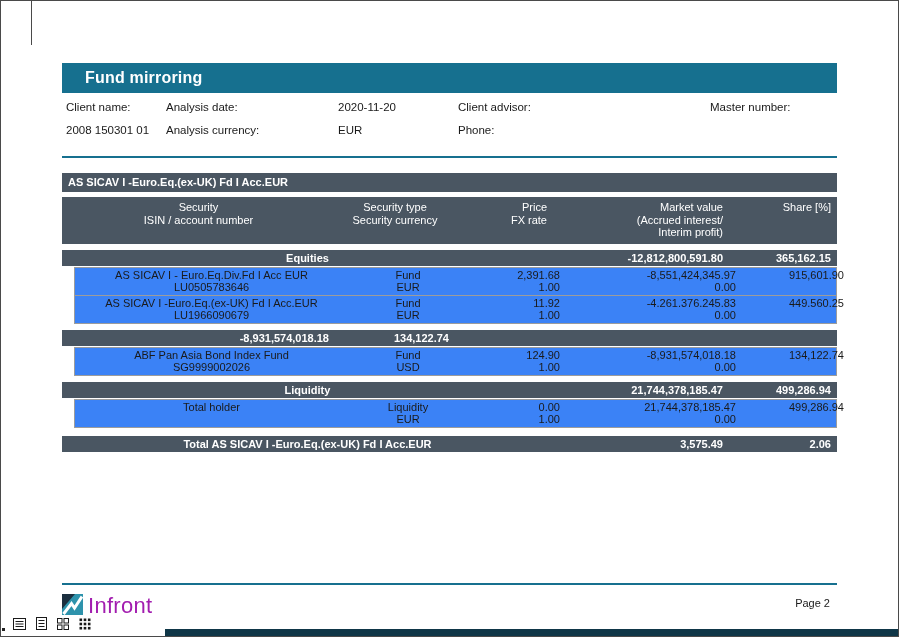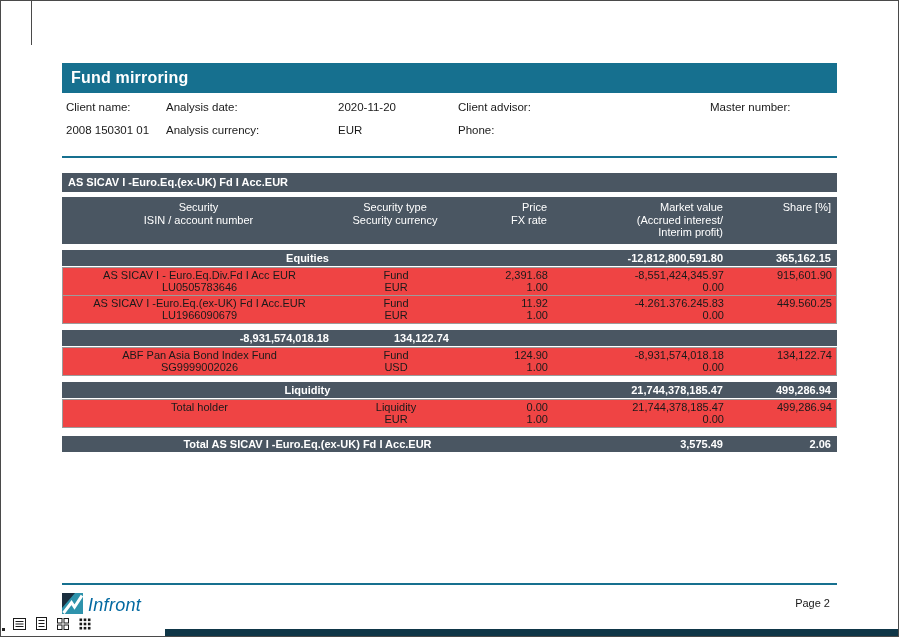--- a/index.html
+++ b/index.html
@@ -16,21 +16,21 @@
     color:#1a1a1a;
   }
   .viewport-border{position:absolute;inset:0;border:1px solid #4a4a4a;pointer-events:none;z-index:50;}
   .panel-edge{position:absolute;left:31px;top:1px;width:1px;height:44px;background:#4a4a4a;}
 
   .page{position:absolute;left:62px;top:63px;width:775px;}
 
   .title-bar{
     height:30px;background:var(--accent);color:#fff;
     font-size:16px;font-weight:bold;line-height:30px;
-    padding-left:9px;box-sizing:border-box;letter-spacing:0.2px;
+    padding-left:23px;box-sizing:border-box;letter-spacing:0.2px;
   }
   .client-grid{
     display:grid;
     grid-template-columns:100px 172px 120px 142px 110px 1fr;
     padding-left:4px;margin-top:6px;row-gap:7px;
     font-size:11.5px;line-height:16px;
   }
   .rule{border-top:2px solid var(--accent);margin-top:18px;}
 
   .section-bar{
@@ -53,32 +53,32 @@
     padding:4px 0 5px 0;
   }
 
   .group{margin-top:6px;}
   .group.first{margin-top:6px;}
   .gbar{
     height:16px;background:var(--slate);color:#fff;
     font-size:11px;font-weight:bold;line-height:16px;
   }
   .span3{grid-column:1 / 4;}
-  .rows{border:1px solid var(--border);margin-top:1px;background:#ef4444;}
+  .rows{border:1px solid var(--border);margin-top:1px;background:#3b82f6;margin-left:12px;}
   .row{font-size:11px;line-height:12.5px;padding:1px 0;}
   .row + .row{border-top:1px solid var(--border);}
 
   .total-bar{
     margin-top:8px;height:16px;background:var(--slate);color:#fff;
     font-size:11px;font-weight:bold;line-height:16px;
   }
 
   .footer-line{position:absolute;left:62px;width:775px;top:583px;border-top:2px solid var(--accent);}
   .brand{position:absolute;left:62px;top:593px;display:flex;align-items:center;gap:5px;}
-  .brand-text{font-size:18px;color:#0369a1;letter-spacing:0.3px;font-style:italic;}
+  .brand-text{font-size:22px;color:#a21caf;letter-spacing:0.3px;}
   .page-num{position:absolute;top:597px;right:69px;font-size:11px;}
 
   .viewer-icons{position:absolute;left:13px;bottom:3px;display:flex;gap:10px;align-items:center;z-index:40;}
   .vicon{display:block;cursor:pointer;}
   .tiny-dot{position:absolute;left:2px;bottom:6px;width:3px;height:3px;background:#222;z-index:40;}
   .bottom-bar{position:absolute;left:165px;right:0;bottom:0;height:8px;background:var(--bottombar);z-index:30;}
 </style>
 </head>
 <body>
 

